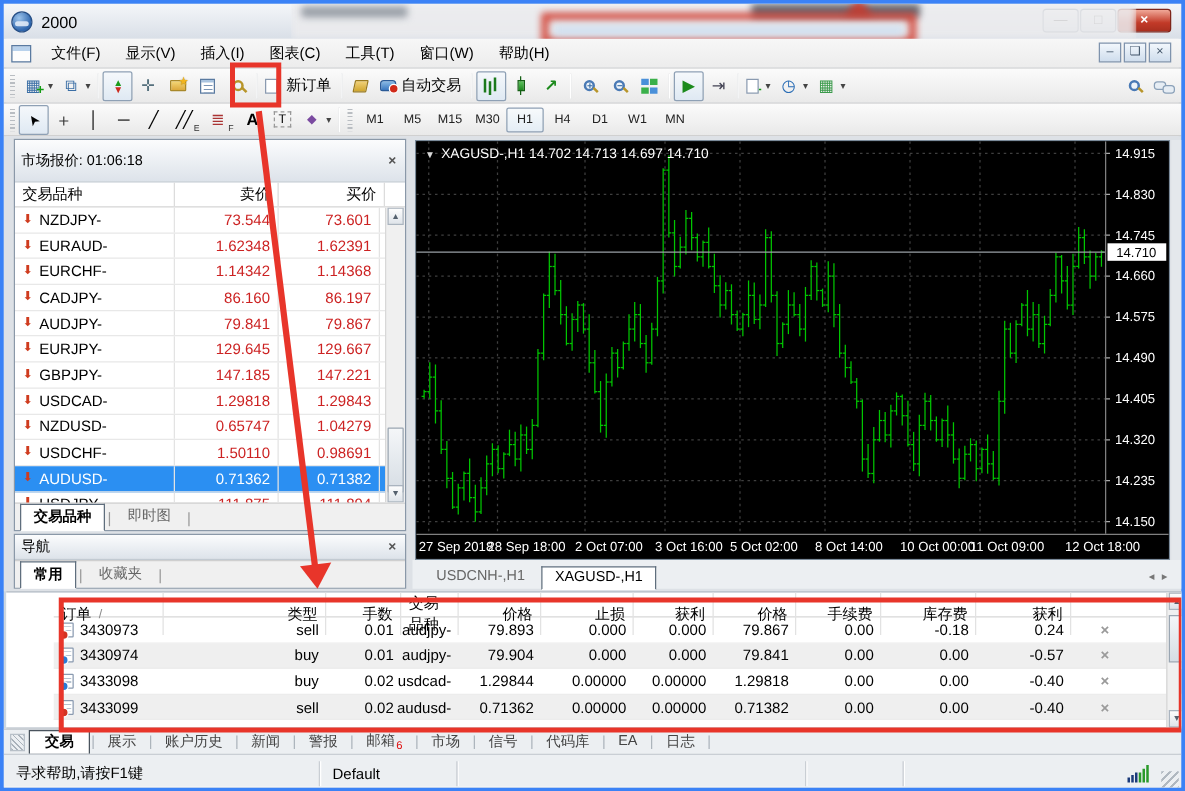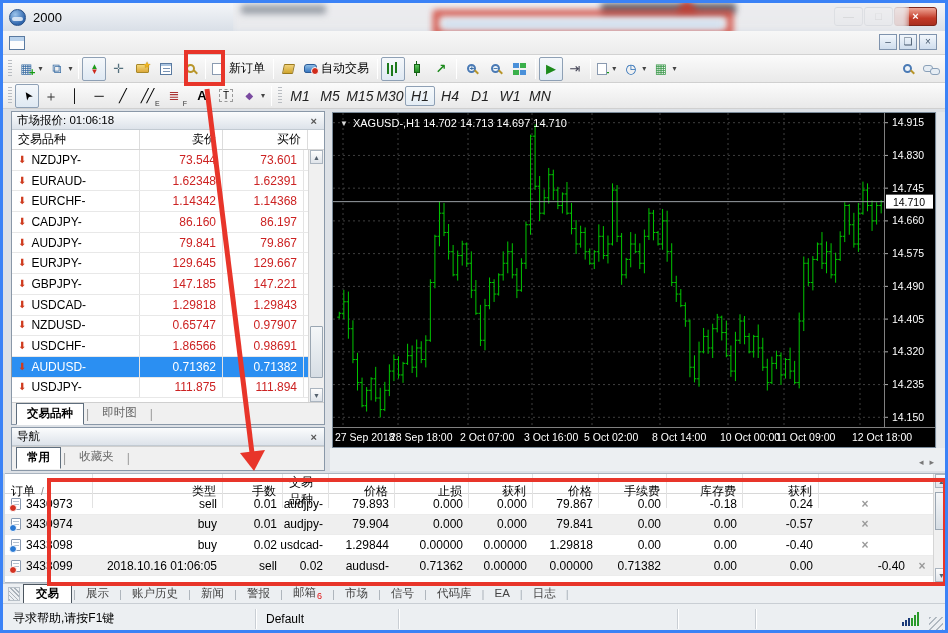--- a/index.html
+++ b/index.html
@@ -74,26 +74,26 @@
   .tiles{width:13px;height:12px;background:
     linear-gradient(#4a90d9 0 0) 0 0/6px 5px no-repeat,
     linear-gradient(#3ab04a 0 0) 7px 0/6px 5px no-repeat,
     linear-gradient(#3ab04a 0 0) 0 7px/6px 5px no-repeat,
     linear-gradient(#4a90d9 0 0) 7px 7px/6px 5px no-repeat;}
   .bub{width:10px;height:7px;background:#e6edf4;border:1px solid #8aa0b8;border-radius:3px;display:inline-block;}
   .bub.b2{margin-left:-5px;margin-top:5px;}
   .updn{display:flex;flex-direction:column;line-height:5px;font-size:8px;}
   .sub{font-size:7px;align-self:flex-end;margin-left:-2px;color:#333;}
   .tfbtn{height:20px;min-width:30px;display:flex;align-items:center;justify-content:center;
-    border:1px solid transparent;border-radius:2px;font-size:14px;color:#222;flex:0 0 auto;font-style:italic;}
+    border:1px solid transparent;border-radius:2px;font-size:10px;color:#222;flex:0 0 auto;}
   .tfbtn.pressed{border-color:#8ea0b5;background:linear-gradient(#f7fafc,#e4edf5);}
   
   #workspace{position:absolute;left:0;top:106px;width:100%;height:364px;background:#dde1e6;}
   .panel{position:absolute;background:#fff;border:1px solid #8a98a8;}
-  .panel-title{height:18px;background:linear-gradient(#fbfcfd,#dde3ea);border-bottom:1px solid #c2cad2;
+  .panel-title{height:34px;background:linear-gradient(#fbfcfd,#dde3ea);border-bottom:1px solid #c2cad2;
     display:flex;align-items:center;padding:0 5px;font-size:11.5px;}
   .panel-close{margin-left:auto;color:#555;font-size:11px;font-weight:bold;padding:0 2px;}
   #market-watch{left:8px;top:2px;width:314px;height:314px;display:flex;flex-direction:column;}
   #mw-header{display:grid;grid-template-columns:128px 83px 1fr 16px;height:20px;border-bottom:1px solid #d5d5d5;align-items:center;}
   #mw-header .hc{padding:0 6px;border-right:1px solid #dcdcdc;height:100%;display:flex;align-items:center;}
   #mw-header .hc.r{justify-content:flex-end;}
   #mw-body{position:relative;flex:1;overflow:hidden;}
   .mw-row{display:grid;grid-template-columns:128px 83px 81px;height:20.7px;align-items:center;border-bottom:1px solid #e8e8e8;}
   .mw-row .c{padding:0 6px;height:100%;display:flex;align-items:center;border-right:1px solid #e3e3e3;}
   .mw-row .sym{gap:5px;font-size:12px;}
@@ -112,21 +112,21 @@
   #navigator{left:8px;top:318px;width:314px;height:44px;display:flex;flex-direction:column;background:#f0f0f0;}
   
   #chart-window{position:absolute;left:329px;top:3px;width:604px;height:336px;background:#000;border:1px solid #7a8a99;}
   #chart-svg{display:block;}
   #chart-legend{position:absolute;left:337px;top:8px;color:#fff;font-size:11px;display:flex;gap:5px;align-items:center;z-index:3;}
   #chart-legend .tri{font-size:8px;color:#d8d8d8;}
   #chart-right-strip{position:absolute;left:934px;top:3px;width:11px;height:336px;background:#e4e8ec;}
   #chart-tabs{position:absolute;left:327px;top:339px;width:618px;height:23px;background:#eceff2;display:flex;align-items:flex-end;padding:0 8px;}
   #chart-tab-arrows{margin-left:auto;color:#777;font-size:9px;letter-spacing:6px;padding-bottom:4px;}
   
-  #terminal{position:absolute;left:2px;top:470px;width:944px;height:110px;background:#fff;border:1px solid #aab4bf;border-left:none;border-right:none;}
+  #terminal{position:absolute;left:2px;top:470px;width:944px;height:110px;background:#fff;border:1px solid #aab4bf;border-left:none;border-right:none;padding-left:38px;}
   .t-grid{display:grid;grid-template-columns:88px 130px 60px 46px 66px 74px 64px 66px 68px 76px 76px 1fr 22px 16px;align-items:center;}
   #t-header{height:20px;border-bottom:1px solid #d8d8d8;}
   #t-header .hc{padding:0 6px;font-size:12px;display:flex;height:100%;align-items:center;justify-content:flex-end;border-right:1px solid #e2e2e2;}
   #t-header .hc.l{justify-content:flex-start;gap:6px;}
   .sortmark{color:#888;font-size:10px;}
   .t-row{height:20.6px;border-bottom:1px solid #ececec;}
   .t-row:nth-child(even){background:#efefef;}
   .t-row .c{padding:0 6px;display:flex;align-items:center;justify-content:flex-end;height:100%;font-size:12px;}
   .t-row .c.l{justify-content:flex-start;gap:5px;}
   .ord-ic{width:10px;height:12px;background:#fff;border:1px solid #8a9ab0;border-radius:1px;position:relative;flex:0 0 auto;}
@@ -172,20 +172,29 @@
         <div class="bo-s1"></div>
         <div class="bo-s2"></div>
       <div class="bo-red"></div>
         <div class="bo-tri"></div>
         <div class="bo-light"></div>
     </div>
   </div>
 
   <div id="menubar">
     <span class="mdi-doc-icon"></span>
+    <div id="menu-items" style="display:flex;">
+        <span class="menu-item">文件(F)</span>
+        <span class="menu-item">显示(V)</span>
+        <span class="menu-item">插入(I)</span>
+        <span class="menu-item">图表(C)</span>
+        <span class="menu-item">工具(T)</span>
+        <span class="menu-item">窗口(W)</span>
+        <span class="menu-item">帮助(H)</span>
+      </div>
     <span id="mdi-controls">
       <span class="mdibtn">–</span>
       <span class="mdibtn">❏</span>
       <span class="mdibtn">×</span>
     </span>
   </div>
 
   <div id="toolbar1" class="toolbar">
       <span class="grip"></span>
       <span class="tbtn">
@@ -408,28 +417,28 @@
               </span>
               <span class="c num">1.29818</span>
               <span class="c num">1.29843</span>
             </div>
             <div class="mw-row">
               <span class="c sym">
                 <span class="mw-arrow">⬇</span>
                 <span>NZDUSD-</span>
               </span>
               <span class="c num">0.65747</span>
-              <span class="c num">0.97907</span>
+              <span class="c num">1.04279</span>
             </div>
             <div class="mw-row">
               <span class="c sym">
                 <span class="mw-arrow">⬇</span>
                 <span>USDCHF-</span>
               </span>
-              <span class="c num">1.86566</span>
+              <span class="c num">1.50110</span>
               <span class="c num">0.98691</span>
             </div>
             <div class="mw-row sel">
               <span class="c sym">
                 <span class="mw-arrow">⬇</span>
                 <span>AUDUSD-</span>
               </span>
               <span class="c num">0.71362</span>
               <span class="c num">0.71382</span>
             </div>
@@ -886,20 +895,24 @@
           <text x="443" y="328" fill="#fff" font-size="10.5">11 Oct 09:00</text>
           <text x="519" y="328" fill="#fff" font-size="10.5">12 Oct 18:00</text>
         </svg>
     </div>
     <div id="chart-legend">
       <span class="tri">▼</span>
       <span>XAGUSD-,H1  14.702 14.713 14.697 14.710</span>
     </div>
     <div id="chart-right-strip"></div>
     <div id="chart-tabs">
+      <span id="chart-tab-list" style="display:flex;gap:2px;align-items:flex-end;">
+          <span class="tab" style="font-weight: normal;">USDCNH-,H1</span>
+          <span class="tab active" style="font-weight: normal;">XAGUSD-,H1</span>
+        </span>
       <span id="chart-tab-arrows">◂▸</span>
     </div>
   </div>
 
   <div id="terminal">
     <div id="t-header" class="t-grid">
         <span class="hc l">订单<span class="sortmark">/</span></span>
         <span class="hc">类型</span>
         <span class="hc">手数</span>
         <span class="hc">交易品种</span>
@@ -966,21 +979,20 @@
           <span class="c">0.00</span>
           <span class="c">-0.40</span>
           <span class="c row-close">×</span>
           <span></span>
         </div>
         <div class="t-row t-grid">
           <span class="c l">
             <span class="ord-ic" style="--dot: #d33222;"></span>
             <span>3433099</span>
           </span>
-          <span class="c">2018.10.16 01:06:05</span>
           <span class="c">sell</span>
           <span class="c">0.02</span>
           <span class="c">audusd-</span>
           <span class="c">0.71362</span>
           <span class="c">0.00000</span>
           <span class="c">0.00000</span>
           <span class="c">0.71382</span>
           <span class="c">0.00</span>
           <span class="c">0.00</span>
           <span class="c">-0.40</span>
@@ -1018,21 +1030,21 @@
         <span class="btsep">|</span>
         <span class="btab"><span>EA</span></span>
         <span class="btsep">|</span>
         <span class="btab"><span>日志</span></span>
         <span class="btsep">|</span>
       </span>
   </div>
 
   <div id="statusbar">
     <span class="ssec" style="width:253px;">寻求帮助,请按F1键</span>
-    <span class="ssec" style="width:143px;">Default</span>
+    <span class="ssec" style="width:110px;">Default</span>
     <span class="ssec" style="width:279px;"></span>
     <span class="ssec" style="width:78px;"></span>
     <span class="ssec" style="width:81px;border-right:none;box-shadow:none;"></span>
     <span id="conn-icon">
       <i class="b" style="height:4px"></i>
         <i class="b" style="height:6px"></i>
         <i class="b" style="height:8px"></i>
       <i style="height:8px"></i>
         <i style="height:11px"></i>
         <i style="height:14px"></i>

